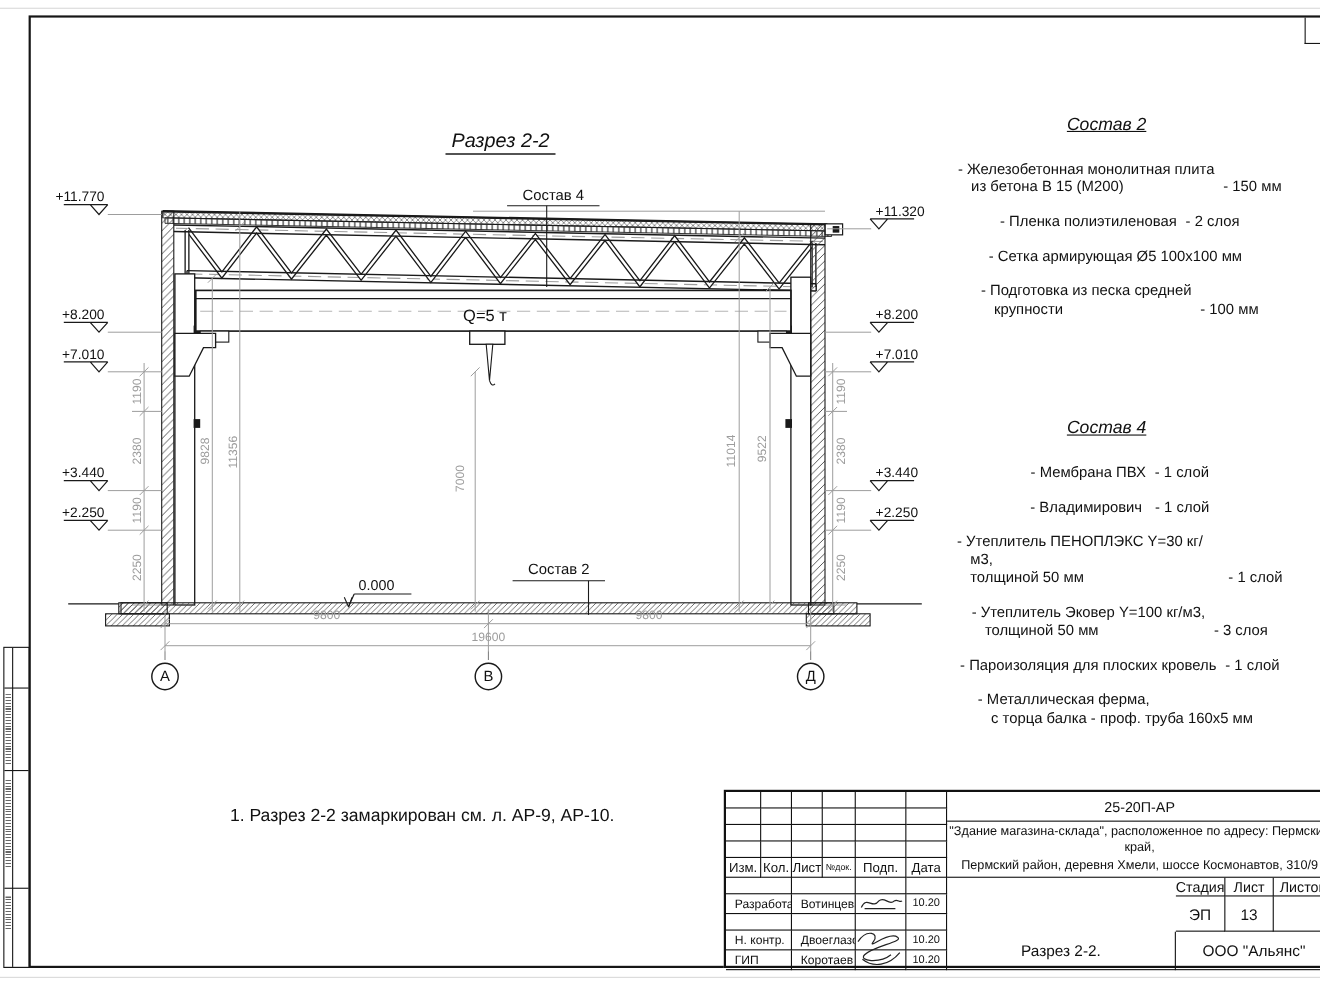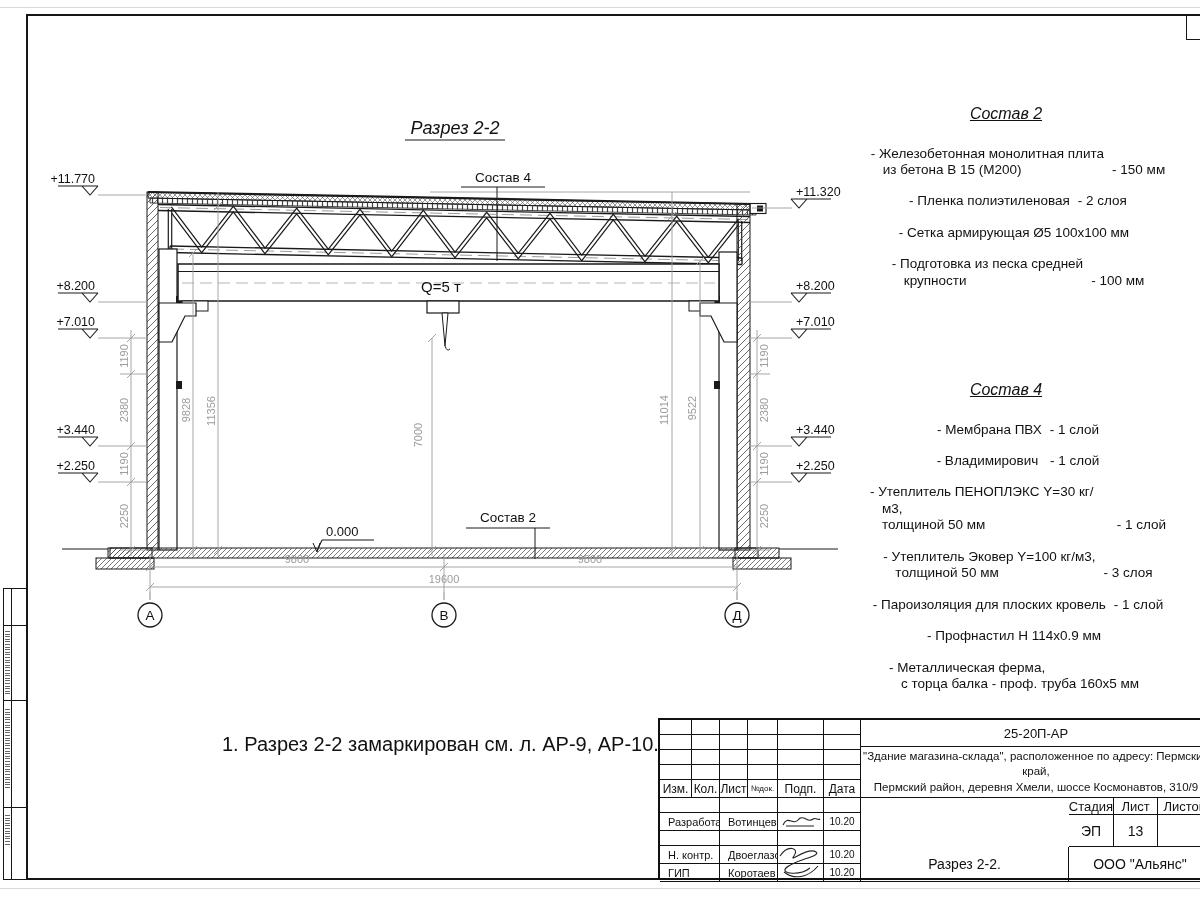--- a/index.html
+++ b/index.html
@@ -22,21 +22,21 @@
   .dimt{fill:#9c9c9c;font-size:11px}
   .lbl{fill:#111;font-size:13.5px}
   .elev{fill:#111;font-size:12.5px}
   
   .sx{position:absolute;width:330px;font-size:13.5px;line-height:1.22}
   .sx .stitle{width:272px;text-align:center;font-style:italic;font-size:16px;
      text-decoration:underline;margin-bottom:22px}
   .item{display:flex;justify-content:center;align-items:flex-end;margin-bottom:15px}
   .iname{white-space:pre-line;padding-left:12px;text-indent:-12px}
   .iqty{white-space:nowrap;padding-left:8px;margin-right:34px}
-  .note{position:absolute;left:222px;top:733px;font-size:20px}
+  .note{position:absolute;left:209px;top:733px;font-size:16px}
   
   .tb{position:absolute;left:658px;top:718px;width:552px;height:162px;border:2px solid #111;background:#fff}
   .c{position:absolute;border-right:1px solid #111;border-bottom:1px solid #111;
      display:flex;align-items:center;justify-content:center;text-align:center;overflow:hidden}
   .cl{justify-content:flex-start;padding-left:8px;text-align:left}
   .f12{font-size:12px}.f11{font-size:11px}.f10{font-size:10px}.f8{font-size:8px}
   .f13{font-size:13px}.f14{font-size:14px}
   .sig{position:absolute}
 </style>
 </head>
@@ -310,24 +310,20 @@
         <div class="iqty">- 1 слой</div>
       </div>
   <div class="item">
         <div class="iname">- Утеплитель Эковер Y=100 кг/м3,
 толщиной 50 мм</div>
         <div class="iqty">- 3 слоя</div>
       </div>
   <div class="item">
         <div class="iname">- Пароизоляция для плоских кровель</div>
         <div class="iqty">- 1 слой</div>
-      </div>
-  <div class="item">
-        <div class="iname">- Профнастил Н 114х0.9 мм</div>
-        <div class="iqty"></div>
       </div>
   <div class="item">
         <div class="iname">- Металлическая ферма,
 с торца балка - проф. труба 160х5 мм</div>
         <div class="iqty"></div>
       </div>
 </div>
 
 <div class="note">1. Разрез 2-2 замаркирован см. л. АР-9, АР-10.</div>
 

